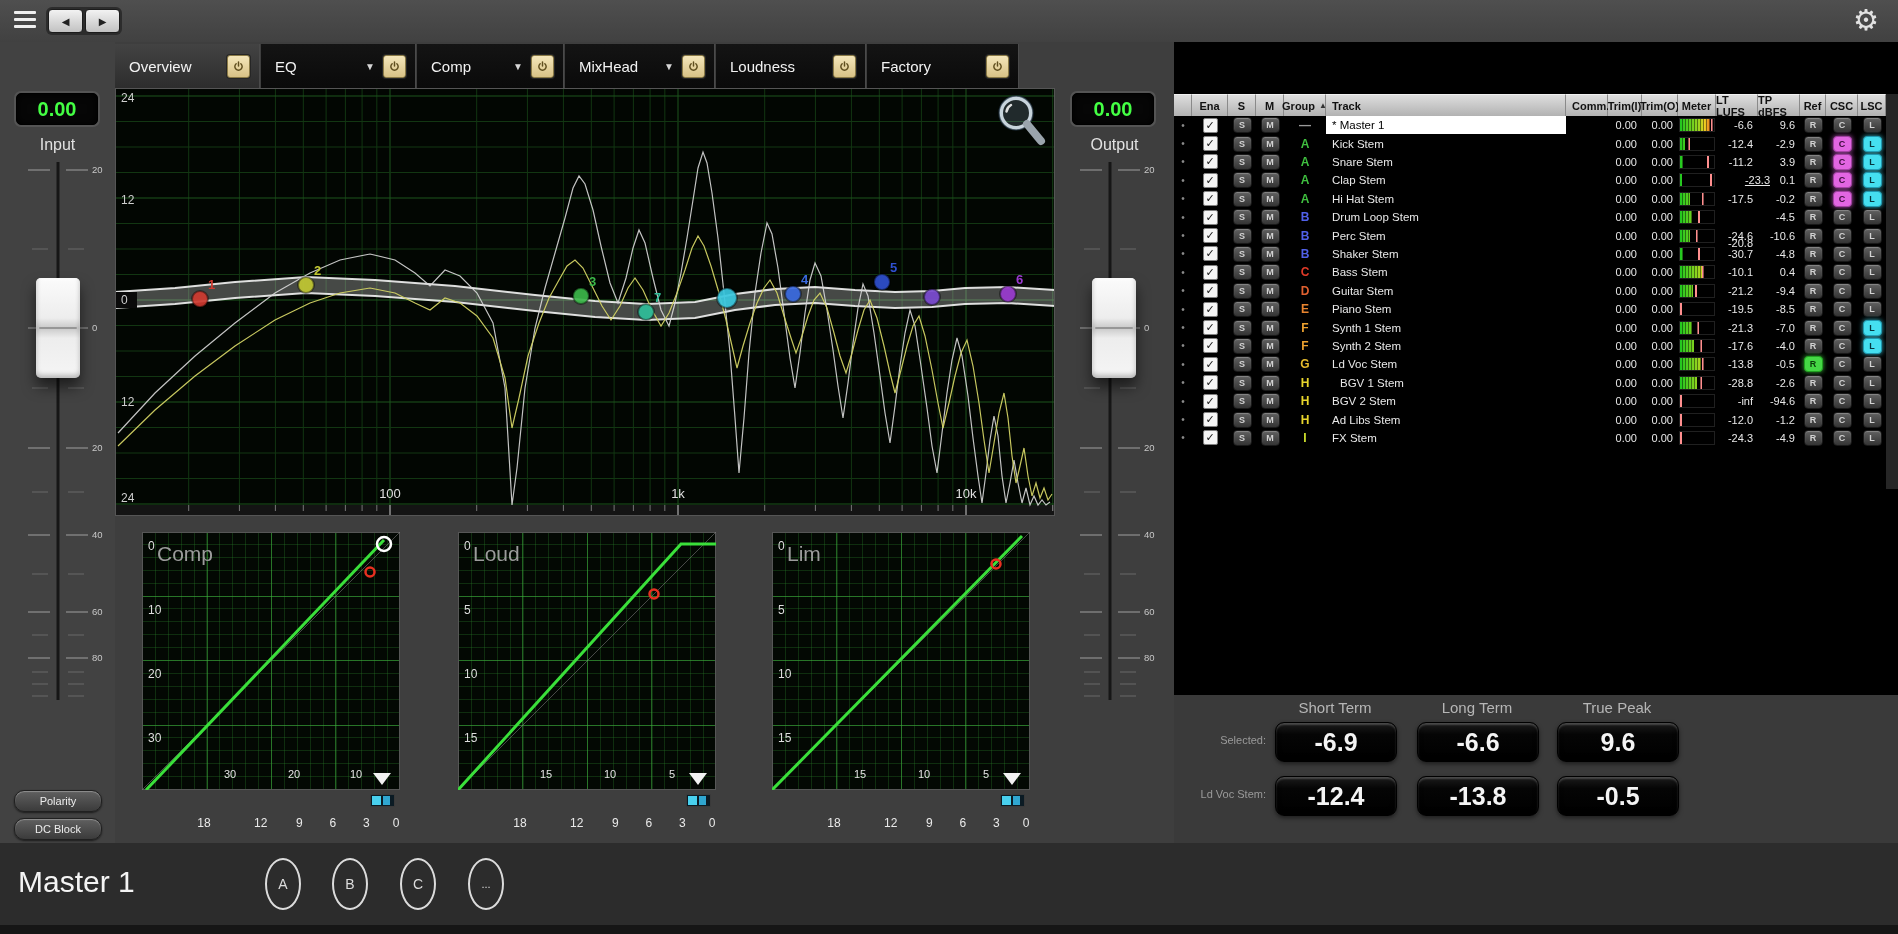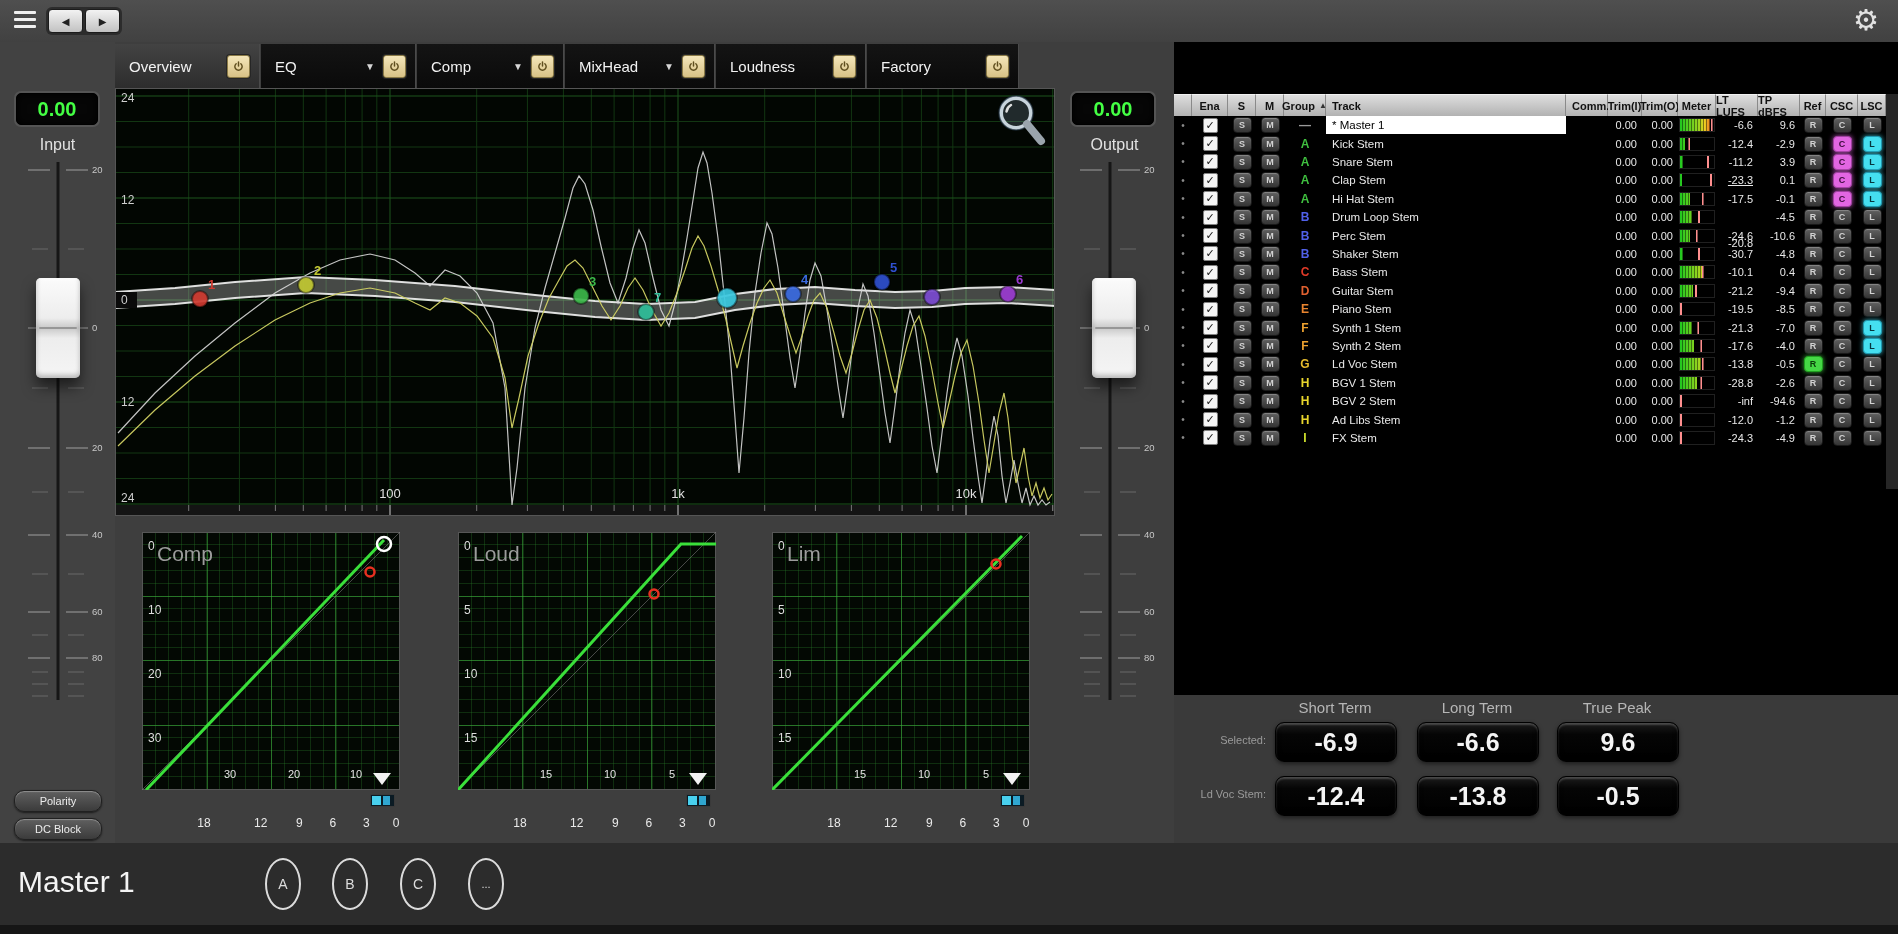--- a/index.html
+++ b/index.html
@@ -634,21 +634,21 @@
           <div class="cell trackcell" style="left: 152px; width: 240px;">Clap Stem</div>
           <div class="cell" style="left: 392px; width: 42px;"></div>
           <div class="cell num" style="left: 434px; width: 34px;">0.00</div>
           <div class="cell num" style="left: 468px; width: 36px;">0.00</div>
           <div class="cell" style="left: 504px; width: 38px;">
             <div class="meter">
               <div class="mfill" style="width: 1.7px;"></div>
               <div class="mpeak" style="left: 29.62px;"></div>
             </div>
           </div>
-          <div class="cell num" style="left: 542px; width: 42px; text-decoration: underline;">-23.3</div>
+          <div class="cell num" style="left: 559px; width: 42px; text-decoration: underline;">-23.3</div>
           <div class="cell num" style="left: 584px; width: 42px;">0.1</div>
           <div class="cell" style="left: 626px; width: 26px;">
             <div class="btn">R</div>
           </div>
           <div class="cell" style="left: 652px; width: 32px;">
             <div class="btn on-csc">C</div>
           </div>
           <div class="cell" style="left: 684px; width: 28px;">
             <div class="btn on-lsc">L</div>
           </div>
@@ -669,21 +669,21 @@
           <div class="cell" style="left: 392px; width: 42px;"></div>
           <div class="cell num" style="left: 434px; width: 34px;">0.00</div>
           <div class="cell num" style="left: 468px; width: 36px;">0.00</div>
           <div class="cell" style="left: 504px; width: 38px;">
             <div class="meter">
               <div class="mfill" style="width: 10.2px;"></div>
               <div class="mpeak" style="left: 22.48px;"></div>
             </div>
           </div>
           <div class="cell num" style="left: 542px; width: 42px;">-17.5</div>
-          <div class="cell num" style="left: 584px; width: 42px;">-0.1</div>
+          <div class="cell num" style="left: 584px; width: 42px;">-0.2</div>
           <div class="cell" style="left: 626px; width: 26px;">
             <div class="btn">R</div>
           </div>
           <div class="cell" style="left: 652px; width: 32px;">
             <div class="btn on-csc">C</div>
           </div>
           <div class="cell" style="left: 684px; width: 28px;">
             <div class="btn on-lsc">L</div>
           </div>
         </div>
@@ -998,21 +998,21 @@
           <div class="cell" style="left: 18px; width: 36px;">
             <div class="cb">✓</div>
           </div>
           <div class="cell" style="left: 54px; width: 28px;">
             <div class="btn">S</div>
           </div>
           <div class="cell" style="left: 82px; width: 28px;">
             <div class="btn">M</div>
           </div>
           <div class="cell grp" style="left: 110px; width: 42px; color: rgb(232, 213, 44);">H</div>
-          <div class="cell trackcell" style="left: 152px; width: 240px;">BGV 1 Stem</div>
+          <div class="cell trackcell" style="left: 160px; width: 240px;">BGV 1 Stem</div>
           <div class="cell" style="left: 392px; width: 42px;"></div>
           <div class="cell num" style="left: 434px; width: 34px;">0.00</div>
           <div class="cell num" style="left: 468px; width: 36px;">0.00</div>
           <div class="cell" style="left: 504px; width: 38px;">
             <div class="meter">
               <div class="mfill" style="width: 17px;"></div>
               <div class="mpeak" style="left: 20.44px;"></div>
             </div>
           </div>
           <div class="cell num" style="left: 542px; width: 42px;">-28.8</div>

